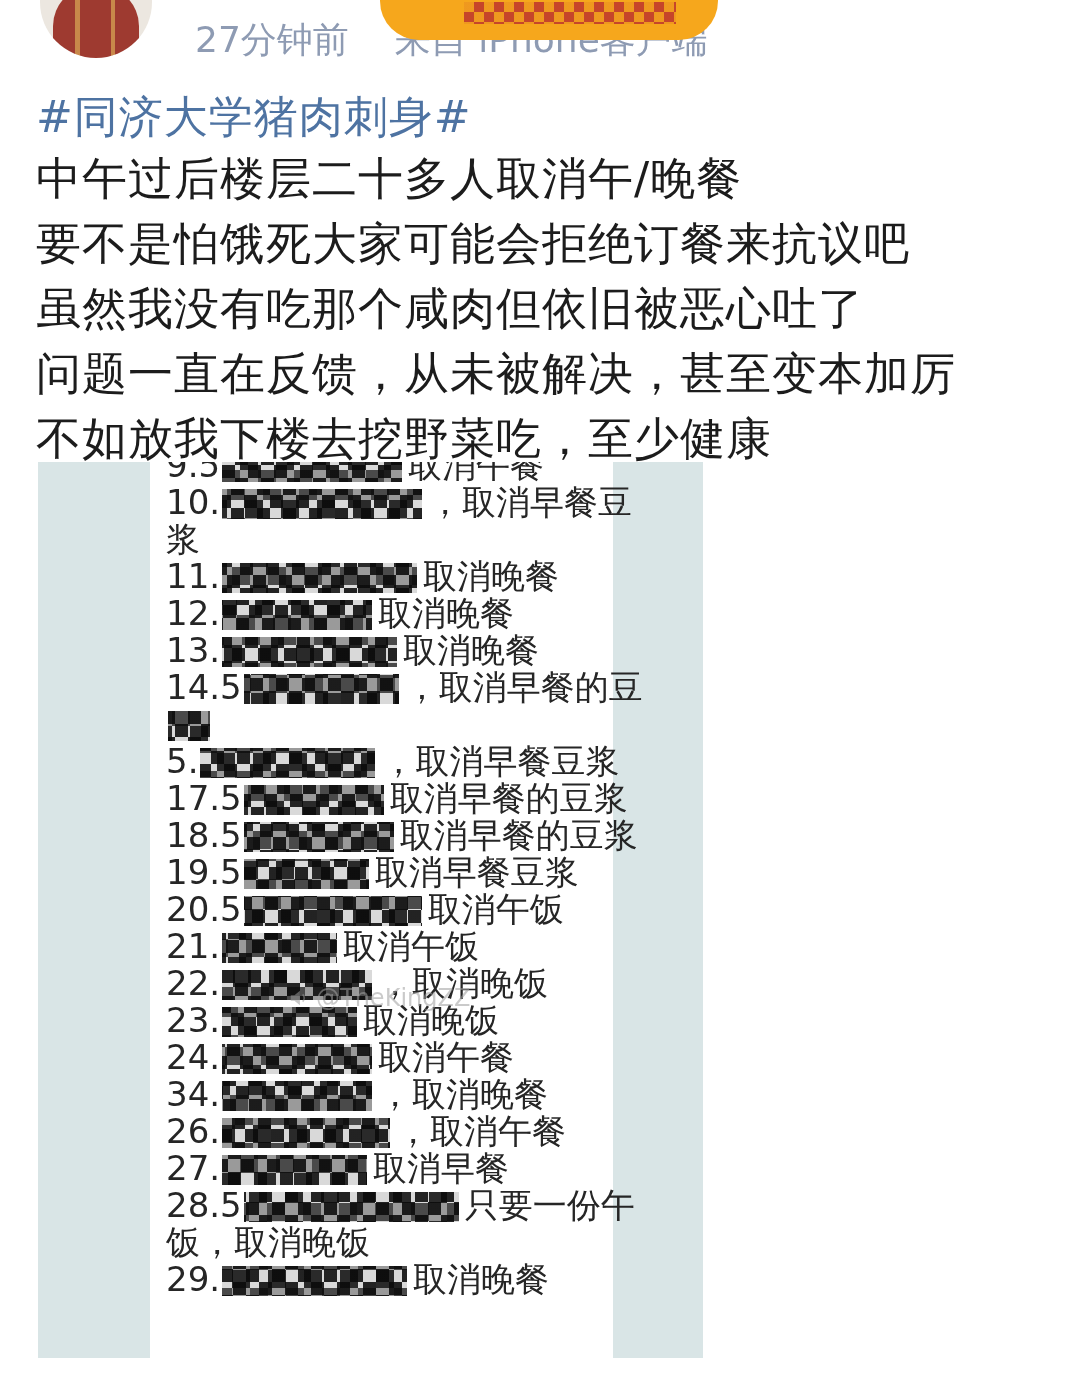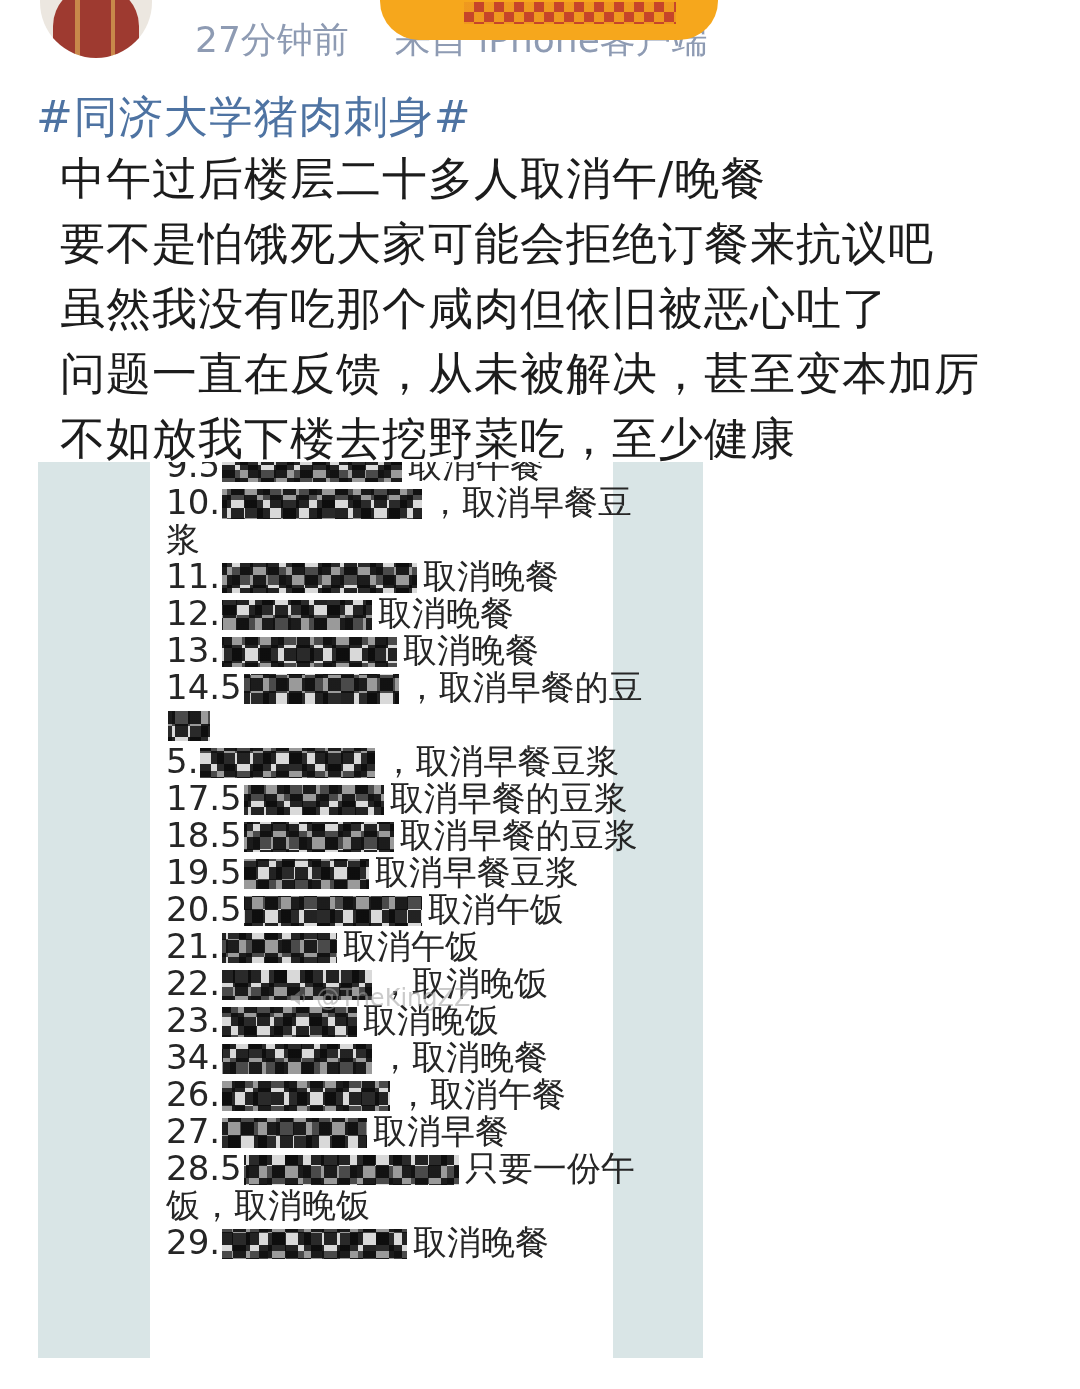--- a/index.html
+++ b/index.html
@@ -34,21 +34,20 @@
   }
   
   .hashtag{
     position:absolute; left:36px; top:88px; font-size:44px;
     color:var(--hashtag-blue,#4e73a2); letter-spacing:1px; cursor:pointer;
   }
   .body-text{
     position:absolute; left:36px; top:146px; width:1010px;
     font-size:45px; line-height:65px; color:var(--body-black,#1c1c1c);
     letter-spacing:1px;
-    margin-left:24px;
   }
   
   .attached{
     position:absolute; left:38px; top:462px; width:665px; height:896px;
     background:#fff; overflow:hidden;
   }
   .margin-strip{position:absolute; top:0; bottom:0; background:var(--image-margin-blue,#d9e5e6);}
   .margin-strip.left{left:0; width:112px;}
   .margin-strip.right{left:575px; width:90px;}
   .cancel-list{
@@ -125,20 +124,21 @@
   <div class="row"><span class="num">19.5</span><span class="mosaic" style="width: 125px; background-position: 90px 60px, 50px 110px;"></span><span class="comma"></span><span class="rtext">取消早餐豆浆</span></div>
 
   <div class="row"><span class="num">20.5</span><span class="mosaic" style="width: 178px; background-position: 99px 66px, 55px 121px;"></span><span class="comma"></span><span class="rtext">取消午饭</span></div>
 
   <div class="row"><span class="num">21.</span><span class="mosaic" style="width: 115px; background-position: 108px 72px, 60px 132px;"></span><span class="comma"></span><span class="rtext">取消午饭</span></div>
 
   <div class="row"><span class="num">22.</span><span class="mosaic" style="width: 150px; background-position: 117px 78px, 65px 143px;"></span><span class="comma">，</span><span class="rtext">取消晚饭</span></div>
 
   <div class="row"><span class="num">23.</span><span class="mosaic" style="width: 135px; background-position: 126px 84px, 70px 154px;"></span><span class="comma"></span><span class="rtext">取消晚饭</span></div>
 
+  <div class="row"><span class="num">24.</span><span class="mosaic" style="width: 150px; background-position: 135px 90px, 75px 165px;"></span><span class="comma"></span><span class="rtext">取消午餐</span></div>
 
   <div class="row"><span class="num">34.</span><span class="mosaic" style="width: 150px; background-position: 144px 96px, 80px 176px;"></span><span class="comma">，</span><span class="rtext">取消晚餐</span></div>
 
   <div class="row"><span class="num">26.</span><span class="mosaic" style="width: 168px; background-position: 153px 102px, 85px 187px;"></span><span class="comma">，</span><span class="rtext">取消午餐</span></div>
 
   <div class="row"><span class="num">27.</span><span class="mosaic" style="width: 145px; background-position: 162px 108px, 90px 198px;"></span><span class="comma"></span><span class="rtext">取消早餐</span></div>
 
   <div class="row"><span class="num">28.5</span><span class="mosaic" style="width: 215px; background-position: 171px 114px, 95px 209px;"></span><span class="comma"></span><span class="rtext">只要一份午饭，取消晚饭</span></div>
 
   <div class="row"><span class="num">29.</span><span class="mosaic" style="width: 185px; background-position: 180px 120px, 100px 220px;"></span><span class="comma"></span><span class="rtext">取消晚餐</span></div>

